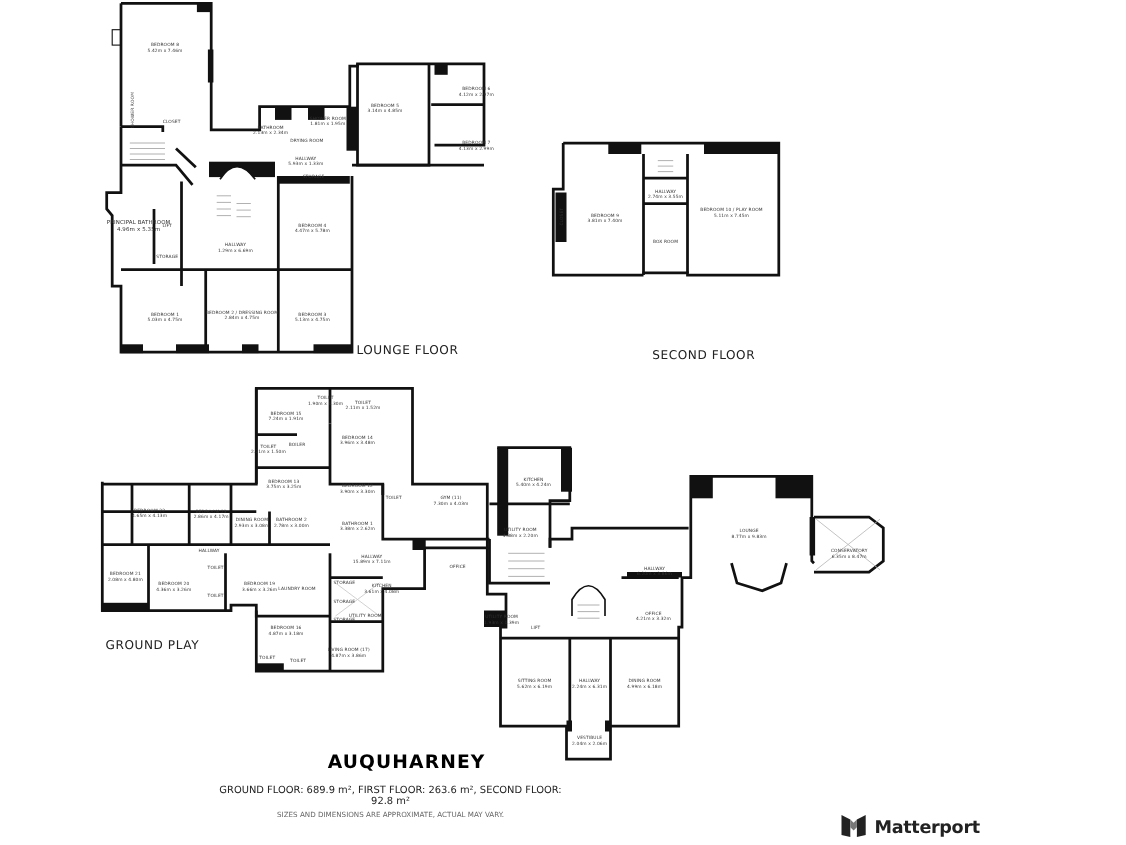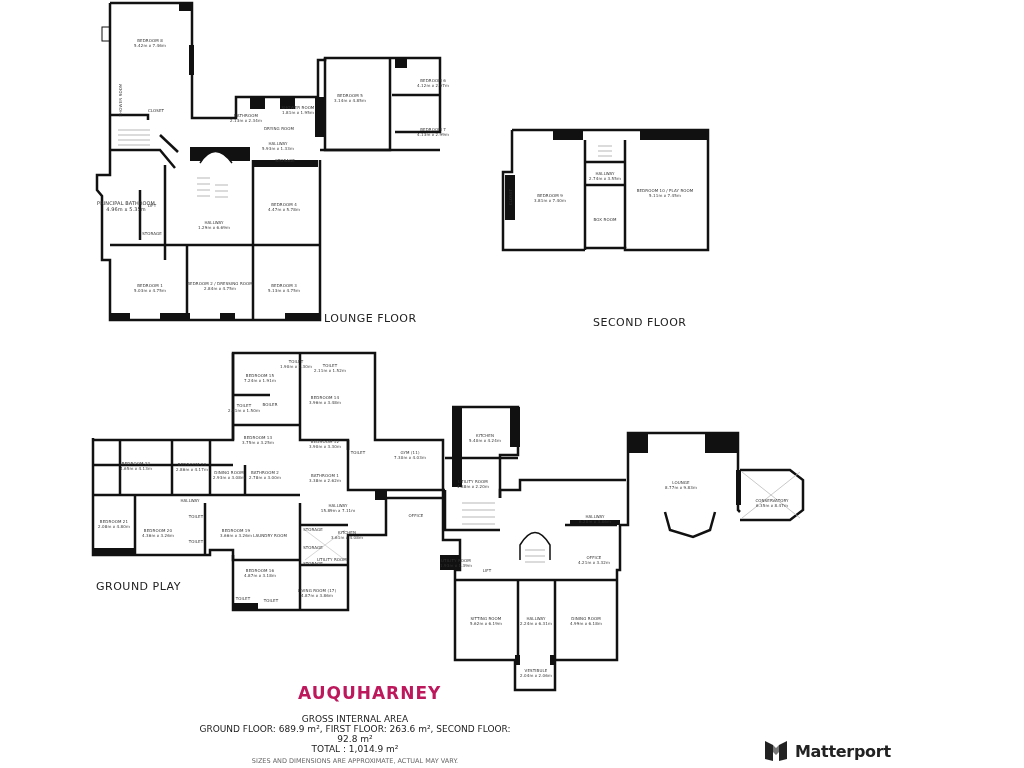--- a/index.html
+++ b/index.html
@@ -1,21 +1,21 @@
 <!DOCTYPE html>
 <html><head>
 <meta charset="utf-8">
 <style>
   html,body{margin:0;padding:0;background:#ffffff;}
   body{width:1024px;height:768px;position:relative;overflow:hidden;font-family:"DejaVu Sans",sans-serif;color:#222;}
   .plan{position:absolute;left:0;top:0;width:1024px;height:768px;}
   .room-label{position:absolute;text-align:center;font-size:4px;line-height:5px;color:#333;transform:translate(-50%,-50%);white-space:pre-line;letter-spacing:0.1px;}
   .room-label.big{font-size:5px;line-height:6px;}
   .floor-label{position:absolute;font-size:11px;color:#222;letter-spacing:0.5px;}
-  .title{position:absolute;left:298px;top:683px;font-size:17px;font-weight:bold;letter-spacing:1px;color:#be185d;}
+  .title{position:absolute;left:298px;top:683px;font-size:17px;font-weight:bold;letter-spacing:1px;color:#000000;}
   .area{position:absolute;left:195px;width:320px;top:714px;text-align:center;font-size:9px;line-height:10px;color:#222;}
   .area .note{font-size:6.5px;color:#666;margin-top:2px;}
   .brand{position:absolute;left:763px;top:738px;display:flex;align-items:center;gap:6px;}
   .brand .txt{font-size:16px;font-weight:bold;color:#222;letter-spacing:-0.3px;}
 </style>
 </head>
 <body>
 
 <svg class="plan" viewBox="0 0 1024 768" xmlns="http://www.w3.org/2000/svg">
   <g fill="none" stroke="#111" stroke-width="2.5">
@@ -201,23 +201,21 @@
 <div class="room-label" style="left:772px;top:503px;"><span>CONSERVATORY</span><br><span>6.35m x 8.47m</span></div>
 <div class="room-label" style="left:594px;top:560px;"><span>OFFICE</span><br><span>4.21m x 3.32m</span></div>
 <div class="room-label" style="left:486px;top:621px;"><span>SITTING ROOM</span><br><span>5.62m x 6.19m</span></div>
 <div class="room-label" style="left:536px;top:621px;"><span>HALLWAY</span><br><span>2.24m x 6.31m</span></div>
 <div class="room-label" style="left:586px;top:621px;"><span>DINING ROOM</span><br><span>4.99m x 6.18m</span></div>
 <div class="room-label" style="left:536px;top:673px;"><span>VESTIBULE</span><br><span>2.04m x 2.06m</span></div>
 <div class="floor-label" style="left:96px;top:580px;">GROUND PLAY</div>
 
 <div class="title">AUQUHARNEY</div>
 <div class="area">
-  <div>GROSS INTERNAL AREA</div>
   <div>GROUND FLOOR: 689.9 m², FIRST FLOOR: 263.6 m², SECOND FLOOR: 92.8 m²</div>
-  <div>TOTAL : 1,014.9 m²</div>
   <div class="note">SIZES AND DIMENSIONS ARE APPROXIMATE, ACTUAL MAY VARY.</div>
 </div>
 
 <div class="brand">
   <svg width="26" height="26" viewBox="0 0 26 26">
     <path d="M2 3 L10 7 V23 L2 21 Z" fill="#222"></path>
     <path d="M24 3 L16 7 V23 L24 21 Z" fill="#222"></path>
     <path d="M10 7 L13 10 L16 7 V14 L13 17 L10 14 Z" fill="#777"></path>
   </svg>
   <span class="txt">Matterport</span>

